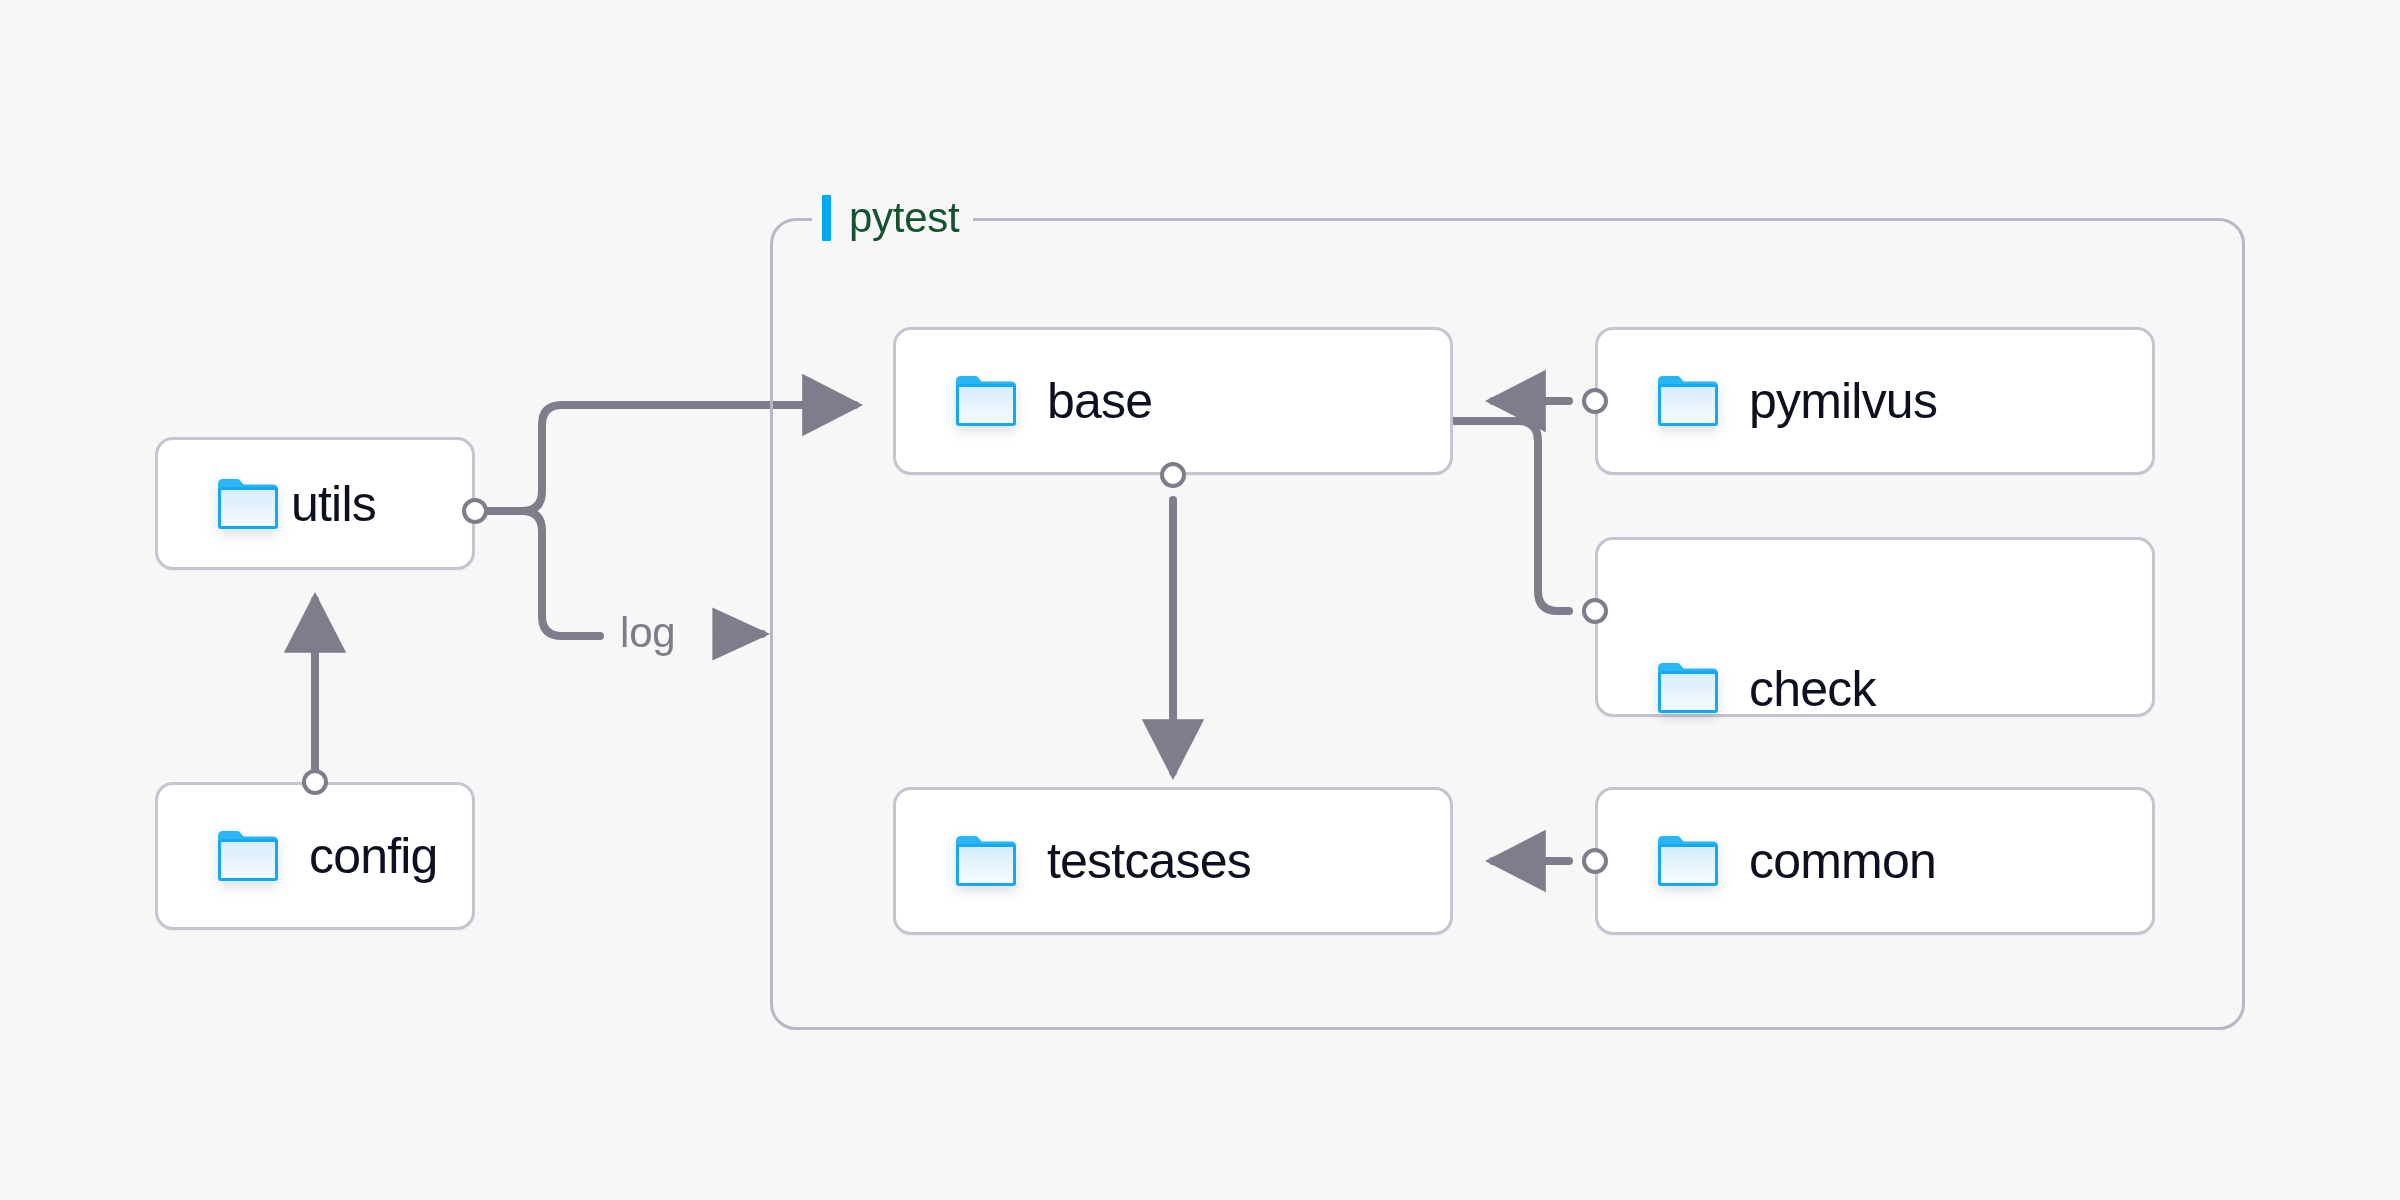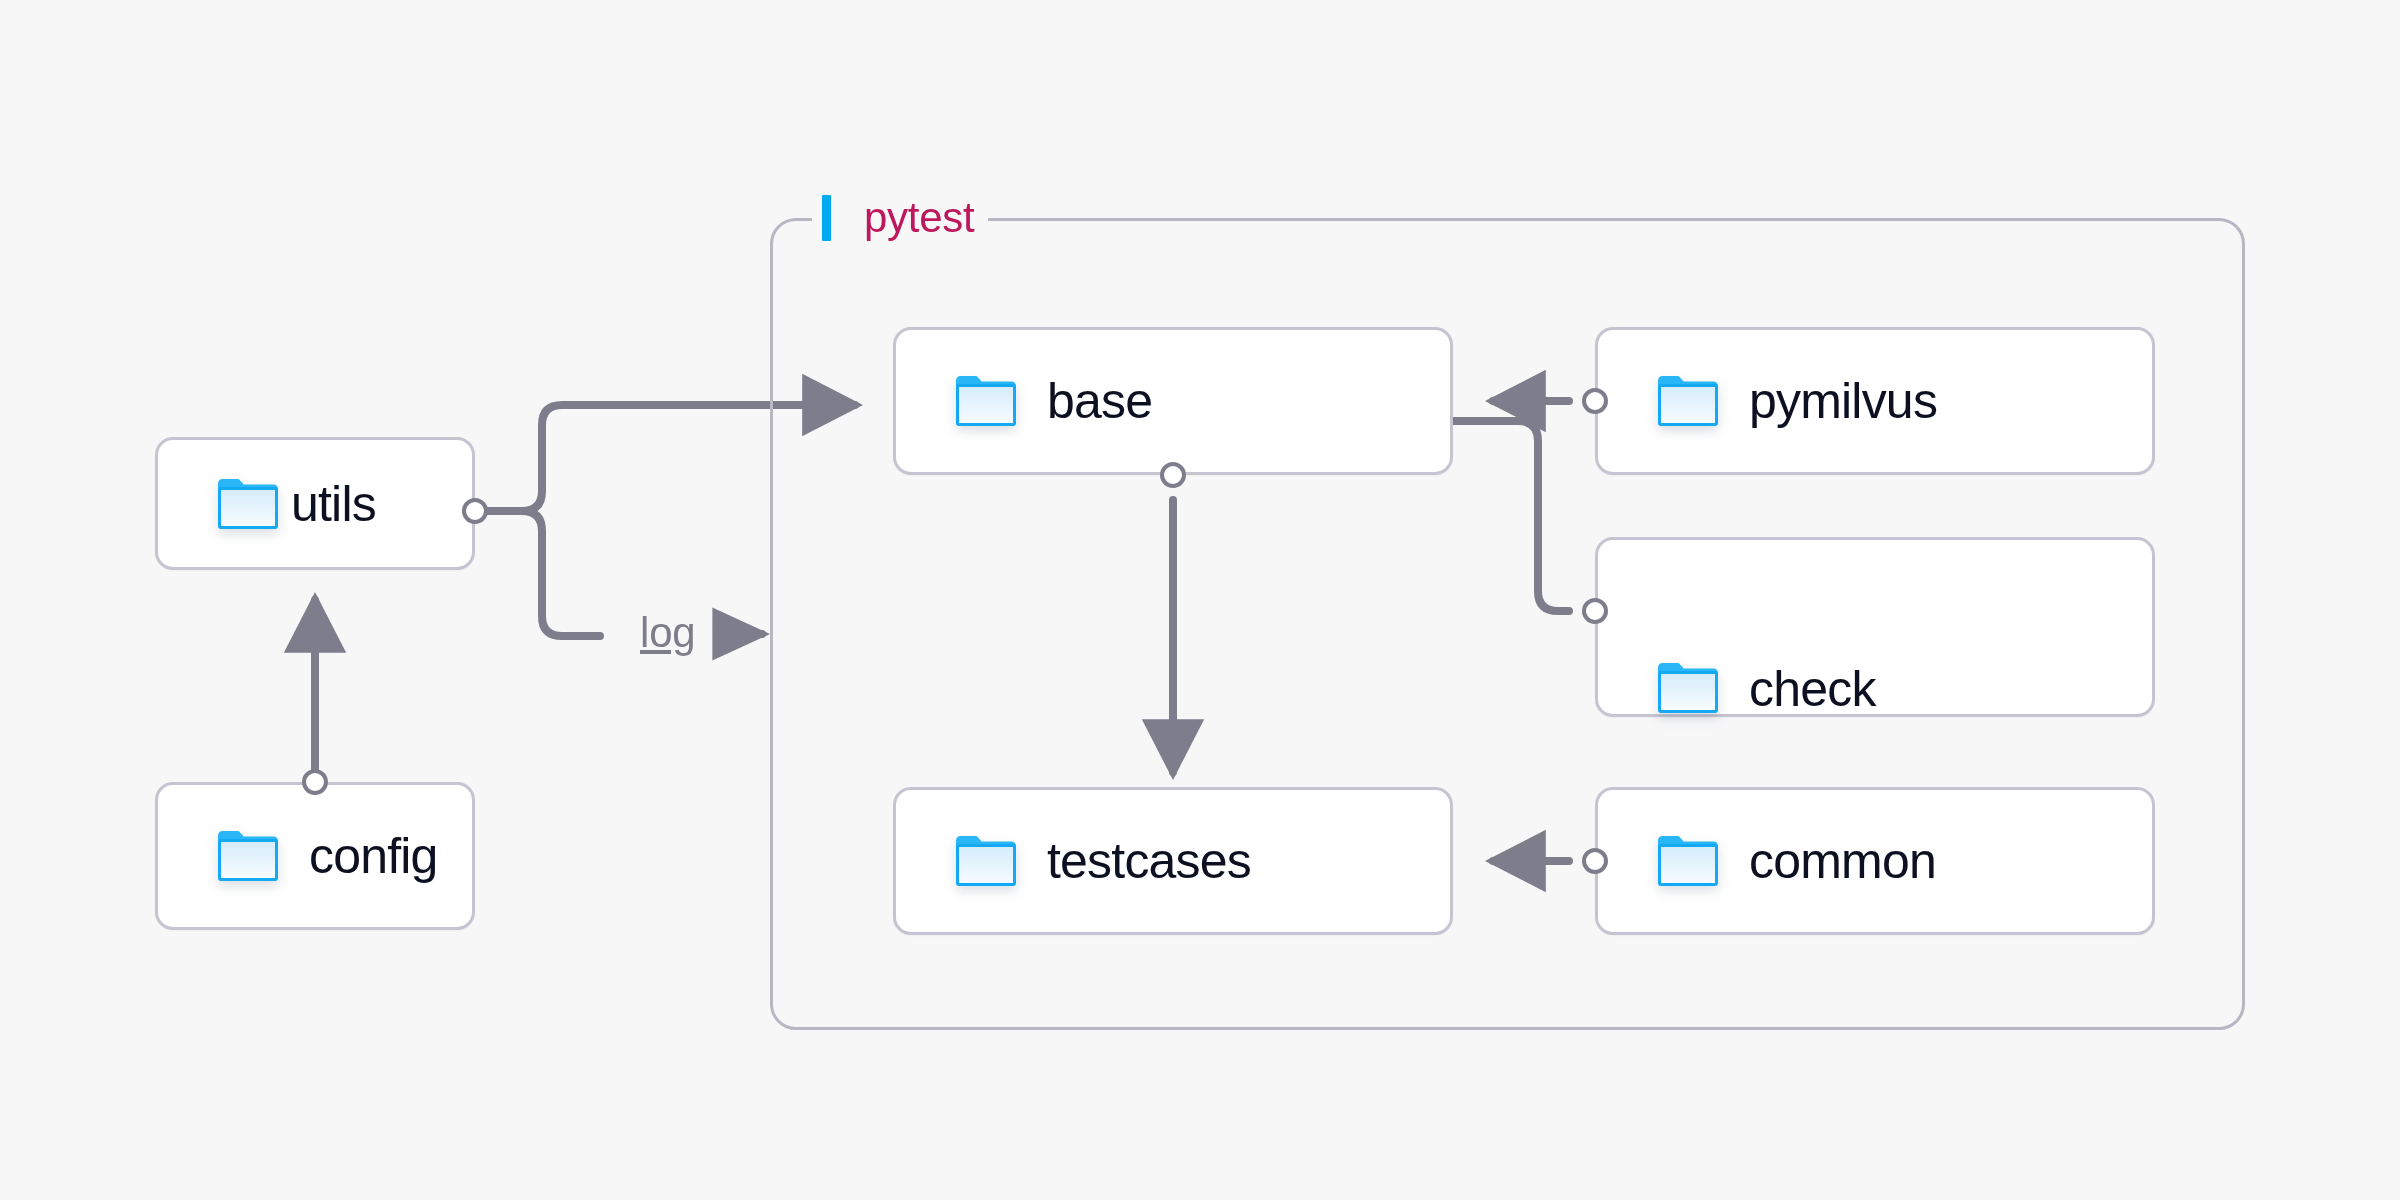--- a/index.html
+++ b/index.html
@@ -45,24 +45,23 @@
     height: 56px;
   }
   .group-accent-bar {
     width: 9px;
     height: 46px;
     background: #00aaf0;
     border-radius: 1px;
   }
   .group-label-text {
     font-size: 42px;
-    color: #be185d;
+    color: #14532d;
     letter-spacing: -0.3px;
     white-space: nowrap;
-    margin-left: 15px;
   }
 
   
   .node {
     position: absolute;
     box-sizing: border-box;
     background: #ffffff;
     border: 3px solid #c6c4d0;
     border-radius: 18px;
     display: flex;
@@ -223,15 +222,15 @@
     <span class="folder-icon">
       <svg viewBox="0 0 62 52" width="62" height="52" xmlns="http://www.w3.org/2000/svg">
         <path d="M2.5,9 L2.5,5.5 A3,3 0 0 1 5.5,2.5 L21,2.5 L26,8 L56.5,8 A3,3 0 0 1 59.5,11 L59.5,14 L2.5,14 Z" fill="#29b6f6" stroke="#29b6f6" stroke-width="3" stroke-linejoin="round"></path>
         <rect x="2.5" y="10.5" width="57" height="39" rx="1.5" fill="url(#folderGrad)" stroke="#14a9f5" stroke-width="3"></rect>
       </svg>
     </span>
     <span class="node-label">common</span>
   </div>
   <span class="handle" style="left:1582px; top:848px;"></span>
 
-  <span class="edge-label" style="left:640px; top:612px;text-decoration:underline;">log</span>
+  <span class="edge-label" style="left:620px; top:612px;">log</span>
 
 </div>
 
 </body></html>

